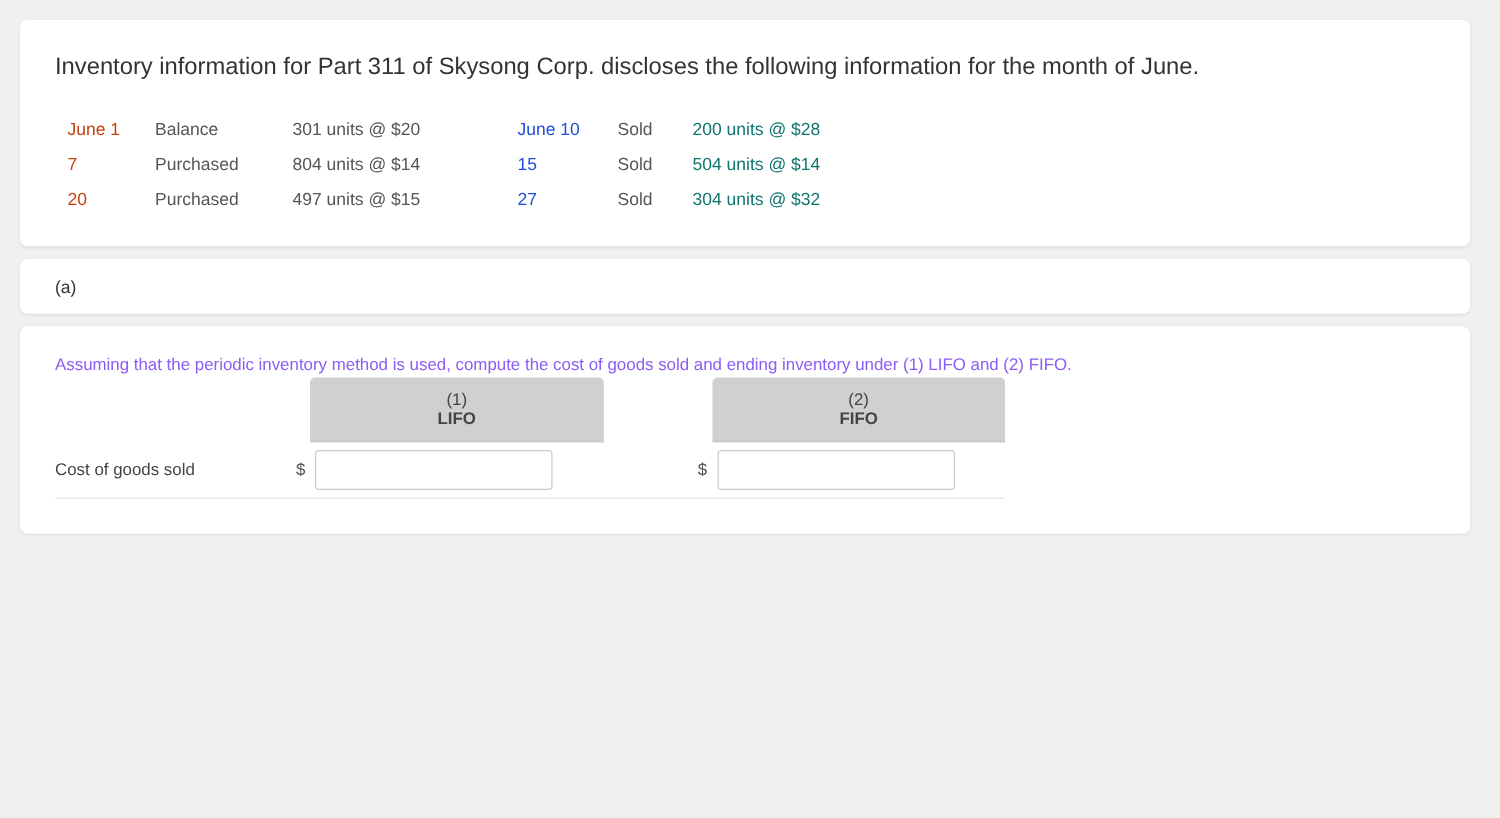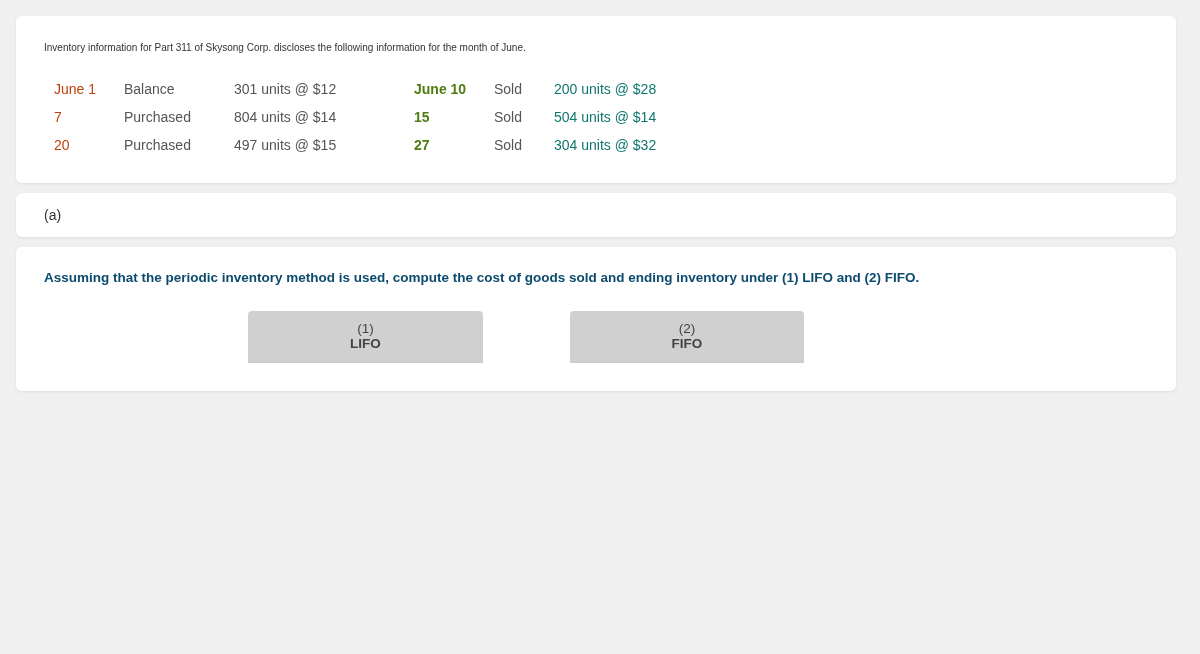--- a/index.html
+++ b/index.html
@@ -18,21 +18,21 @@
 
     .card {
       background: #fff;
       border-radius: 6px;
       padding: 24px 28px;
       margin-bottom: 10px;
       box-shadow: 0 1px 3px rgba(0,0,0,0.08);
     }
 
     .intro-text {
-      font-size: 10px;
+      font-size: 19px;
       color: #333;
       margin-bottom: 20px;
       line-height: 1.5;
     }
 
     .inventory-table {
       width: 100%;
       border-collapse: collapse;
     }
 
@@ -53,22 +53,21 @@
       color: #555;
     }
 
     .inventory-table .units-col {
       width: 180px;
       color: #555;
     }
 
     .inventory-table .date2-col {
       width: 80px;
-      color: #4d7c0f;
-      font-weight: bold;
+      color: #1d4ed8;
     }
 
     .inventory-table .action-col {
       width: 60px;
       color: #555;
     }
 
     .inventory-table .units2-col {
       color: #0f766e;
     }
@@ -83,24 +82,22 @@
 
     .card-a {
       background: #fff;
       border-radius: 6px;
       padding: 20px 28px 28px 28px;
       box-shadow: 0 1px 3px rgba(0,0,0,0.08);
     }
 
     .description-text {
       font-size: 13.5px;
-      color: #0c4a6e;
+      color: #8b5cf6;
       line-height: 1.6;
-      margin-bottom: 22px;
-      font-weight: bold;
     }
 
     
     .answer-area {
       width: 760px;
       border-collapse: collapse;
     }
 
     .answer-header-row td {
       padding: 10px 16px;
@@ -180,21 +177,21 @@
 <div class="page-wrapper">
 
   <div class="card">
     <p class="intro-text">Inventory information for Part 311 of Skysong Corp. discloses the following information for the month of June.</p>
 
     <table class="inventory-table">
       <tbody>
         <tr>
           <td class="date-col">June  1</td>
           <td class="label-col">Balance</td>
-          <td class="units-col">301 units @ $12</td>
+          <td class="units-col">301 units @ $20</td>
           <td class="date2-col">June 10</td>
           <td class="action-col">Sold</td>
           <td class="units2-col">200 units @ $28</td>
         </tr>
         <tr>
           <td class="date-col">7</td>
           <td class="label-col">Purchased</td>
           <td class="units-col">804 units @ $14</td>
           <td class="date2-col">15</td>
           <td class="action-col">Sold</td>
@@ -231,18 +228,30 @@
           <td style="width:50px; background:transparent; border:none;"></td>
           <td style="width:20px; background:transparent; border:none;"></td>
           <td class="fifo-header">
             <span>(2)</span><br>
             <span class="header-sub">FIFO</span>
           </td>
         </tr>
       </thead>
       <tbody>
 
+        <tr class="answer-data-row">
+          <td class="row-label">Cost of goods sold</td>
+          <td class="dollar-sign">$</td>
+          <td class="input-cell">
+            <input type="text" class="input-field" value="" style="">
+          </td>
+          <td class="dollar-sign spacer-col"></td>
+          <td class="dollar-sign">$</td>
+          <td class="input-cell">
+            <input type="text" class="input-field" value="" style="">
+          </td>
+        </tr>
 
       </tbody>
     </table>
   </div>
 
 </div>
 
 </body></html>

